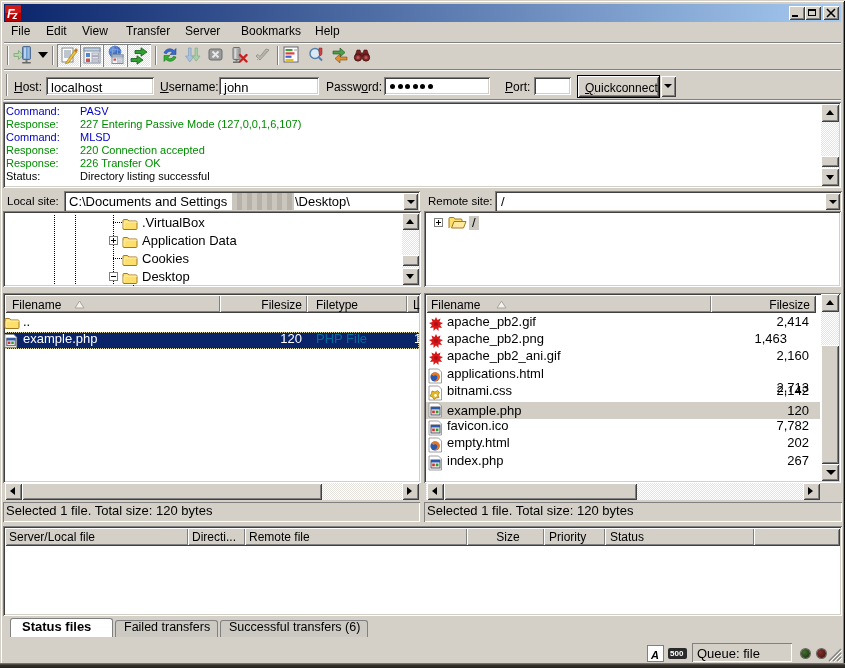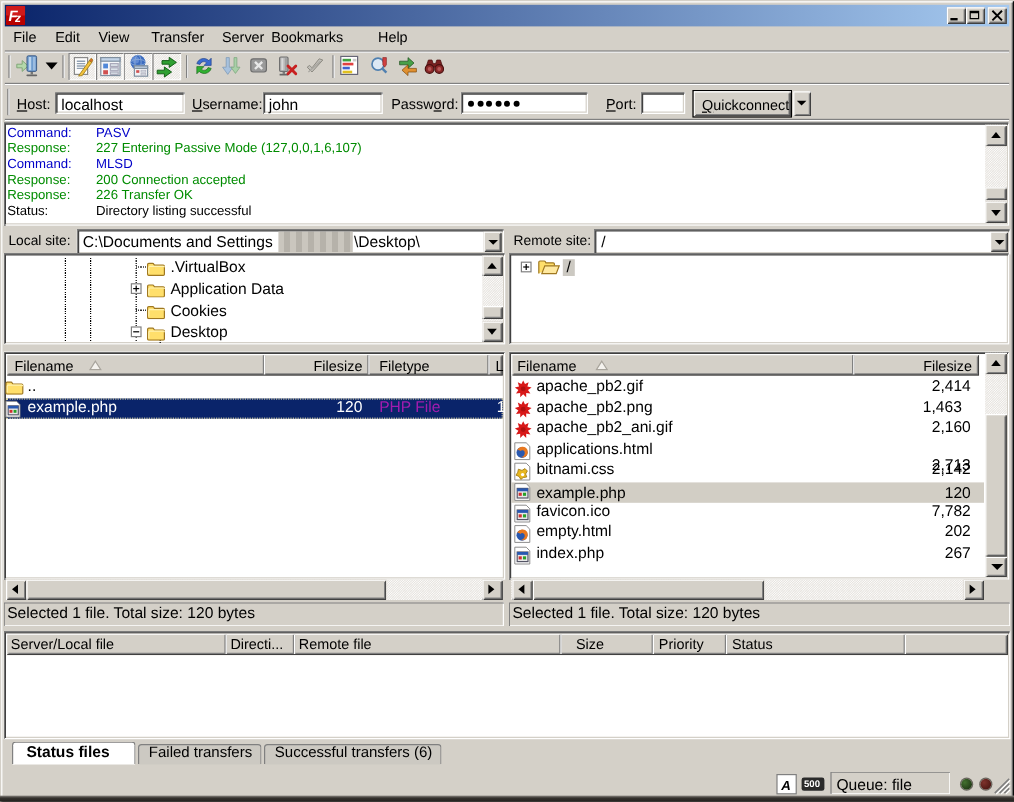--- a/index.html
+++ b/index.html
@@ -71,21 +71,21 @@
 <div class="sbtn" style="left:823px;top:6px;width:16px;height:14px"></div>
 <svg style="left:826px;top:8px" width="10" height="10" viewBox="0 0 10 10">
       <path d="M1 1 L9 9 M9 1 L1 9" stroke="#000" stroke-width="1.6"></path>
     </svg>
 
 <div class="t" style="left:11px;top:24px">File</div>
 <div class="t" style="left:46px;top:24px">Edit</div>
 <div class="t" style="left:82px;top:24px">View</div>
 <div class="t" style="left:126px;top:24px">Transfer</div>
 <div class="t" style="left:185px;top:24px">Server</div>
-<div class="t" style="left:226px;top:24px">Bookmarks</div>
+<div class="t" style="left:241px;top:24px">Bookmarks</div>
 <div class="t" style="left:315px;top:24px">Help</div>
 <div class="groove" style="left:4px;top:42px;width:837px"></div>
 
 <div id="toolbar">
 <div class="vsep" style="left:7px;top:46px;height:19px"></div>
 
 <svg style="left:13px;top:45px" width="20" height="20" viewBox="0 0 20 20">
  <path d="M1 8.5 h4.5 v-3 l5 4.5 -5 4.5 v-3 H1 z" fill="#b4d8aa" stroke="#7fa676" stroke-width="0.8"></path>
  <rect x="9.5" y="1.5" width="8" height="13" rx="1.2" fill="#6f9cce" stroke="#3c5a84" stroke-width="0.8"></rect>
  <rect x="11" y="2.5" width="2" height="11" fill="#b9d3ec"></rect>
@@ -227,21 +227,21 @@
 
 <div class="sunken" style="left:3px;top:102px;width:838px;height:86px"></div>
 <div id="log">
 <div class="log" style="left:6px;top:105px;color:#0000c8">Command:</div>
       <div class="log" style="left:80px;top:105px;color:#0000c8">PASV</div>
 <div class="log" style="left:6px;top:118px;color:#008c00">Response:</div>
       <div class="log" style="left:80px;top:118px;color:#008c00">227 Entering Passive Mode (127,0,0,1,6,107)</div>
 <div class="log" style="left:6px;top:131px;color:#0000c8">Command:</div>
       <div class="log" style="left:80px;top:131px;color:#0000c8">MLSD</div>
 <div class="log" style="left:6px;top:144px;color:#008c00">Response:</div>
-      <div class="log" style="left:80px;top:144px;color:#008c00">200 Connection accepted</div>
+      <div class="log" style="left:80px;top:144px;color:#008c00">220 Connection accepted</div>
 <div class="log" style="left:6px;top:157px;color:#008c00">Response:</div>
       <div class="log" style="left:80px;top:157px;color:#008c00">226 Transfer OK</div>
 <div class="log" style="left:6px;top:170px;color:#000">Status:</div>
       <div class="log" style="left:80px;top:170px;color:#000">Directory listing successful</div>
 </div>
 
 <div id="logsb">
 <div class="dither" style="position:absolute;left:821px;top:104px;width:18px;height:82px"></div>
 <div class="sbtn" style="left:821px;top:104px;width:18px;height:18px"></div>
 <div class="arr" style="left:826px;top:110px;border-left:4px solid transparent;border-right:4px solid transparent;border-bottom:5px solid #000"></div>
@@ -333,42 +333,42 @@
 <svg style="left:4px;top:315px" width="16" height="14" viewBox="0 0 16 14">
         <use href="#folder"></use>
       </svg>
 <div class="t13" style="left:23px;top:314px">..</div>
 <div style="position:absolute;left:5px;top:332px;width:414px;height:17px;background:#0a246a;outline:1px dotted #d8d4a8;outline-offset:-1px"></div>
 <svg style="left:4px;top:333px" width="15" height="16" viewBox="0 0 16 16">
         <use href="#phpdoc"></use>
       </svg>
 <div class="t13" style="left:23px;top:331px;color:#fff">example.php</div>
 <div class="t13" style="left:254px;top:331px;width:48px;text-align:right;color:#fff">120</div>
-<div class="t13" style="left:316px;top:331px;color:#a21caf">PHP File</div>
+<div class="t13" style="left:316px;top:331px;color:#0369a1">PHP File</div>
 <div class="t13" style="left:414px;top:331px;color:#fff">1</div>
 
 <div class="sunken" style="left:424px;top:293px;width:417px;height:190px"></div>
 <div class="raised" style="left:426px;top:295px;width:390px;height:18px"></div>
 <div class="t" style="left:431px;top:298px">Filename</div>
 <svg style="left:496px;top:300px" width="11" height="9" viewBox="0 0 11 9">
         <path d="M5.5 1 L10 8 L1 8 z" fill="#f4f2ee" stroke="#a8a49c" stroke-width="1"></path>
       </svg>
 <div class="vsep" style="left:710px;top:296px;height:16px"></div>
 <div class="t" style="left:750px;top:298px;width:60px;text-align:right">Filesize</div>
 <div id="rrows">
 <svg style="left:428px;top:316px" width="16" height="16" viewBox="0 0 16 16">
           <use href="#apachedoc"></use>
         </svg>
 <div class="t13" style="left:447px;top:314px">apache_pb2.gif</div>
 <div class="t13" style="left:749px;top:314px;width:60px;text-align:right">2,414</div>
 <svg style="left:428px;top:333px" width="16" height="16" viewBox="0 0 16 16">
           <use href="#apachedoc"></use>
         </svg>
 <div class="t13" style="left:447px;top:331px">apache_pb2.png</div>
-<div class="t13" style="left:769px;top:331px;width:60px;text-align:left">1,463</div>
+<div class="t13" style="left:727px;top:331px;width:60px;text-align:right">1,463</div>
 <svg style="left:428px;top:350px" width="16" height="16" viewBox="0 0 16 16">
           <use href="#apachedoc"></use>
         </svg>
 <div class="t13" style="left:447px;top:348px">apache_pb2_ani.gif</div>
 <div class="t13" style="left:749px;top:348px;width:60px;text-align:right">2,160</div>
 <svg style="left:428px;top:368px" width="16" height="16" viewBox="0 0 16 16">
           <use href="#ffdoc"></use>
         </svg>
 <div class="t13" style="left:447px;top:366px">applications.html</div>
 <div class="t13" style="left:749px;top:380px;width:60px;text-align:right">2,713</div>
@@ -433,21 +433,21 @@
 
 <div id="queue">
 <div class="sunken" style="left:3px;top:526px;width:839px;height:90px"></div>
 <div class="raised" style="left:5px;top:528px;width:835px;height:18px"></div>
 <div class="t" style="left:9px;top:530px">Server/Local file</div>
 <div class="vsep" style="left:187px;top:529px;height:16px"></div>
 <div class="t" style="left:192px;top:530px">Directi...</div>
 <div class="vsep" style="left:244px;top:529px;height:16px"></div>
 <div class="t" style="left:249px;top:530px">Remote file</div>
 <div class="vsep" style="left:466px;top:529px;height:16px"></div>
-<div class="t" style="left:480px;top:530px;width:56px;text-align:left">Size</div>
+<div class="t" style="left:480px;top:530px;width:56px;text-align:center">Size</div>
 <div class="vsep" style="left:543px;top:529px;height:16px"></div>
 <div class="t" style="left:549px;top:530px">Priority</div>
 <div class="vsep" style="left:604px;top:529px;height:16px"></div>
 <div class="t" style="left:610px;top:530px">Status</div>
 <div class="vsep" style="left:753px;top:529px;height:16px"></div>
 </div>
 
 <div id="tabs">
 <div style="position:absolute;left:10px;top:618px;width:103px;height:19px;background:#fff;border:1px solid #808080;border-bottom:none;border-top-left-radius:3px;border-top-right-radius:3px;box-shadow:inset 1px 1px #fff"></div>
 <div class="t13" style="left:22px;top:619px;font-weight:bold">Status files</div>

